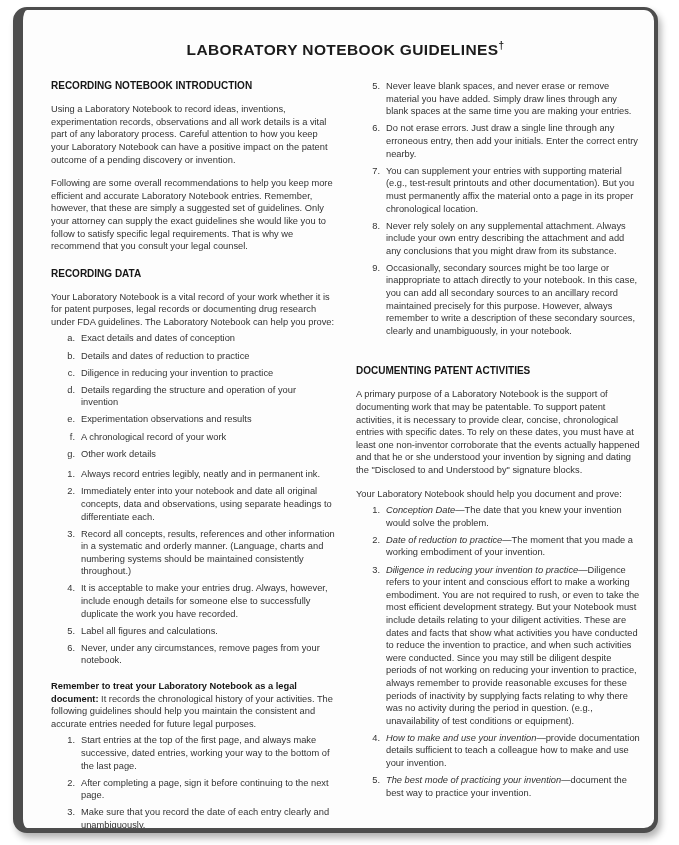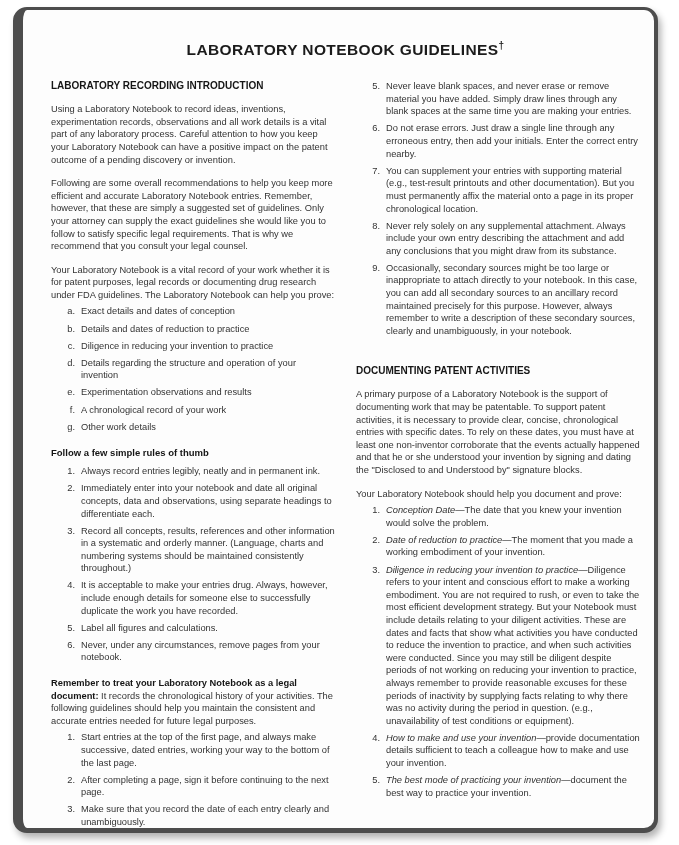--- a/index.html
+++ b/index.html
@@ -77,24 +77,25 @@
 </head>
 <body>
 
 <div class="page">
 
   <div class="title-row"><span>LABORATORY NOTEBOOK GUIDELINES</span><sup>†</sup></div>
 
   <div class="columns">
 
     <div class="col">
-      <h3 class="first">LABORATORY RECORDING INTRODUCTION</h3>
+      <h3 class="first">RECORDING NOTEBOOK INTRODUCTION</h3>
       <p>Using a Laboratory Notebook to record ideas, inventions, experimentation records, observations and all work details is a vital part of any laboratory process. Careful attention to how you keep your Laboratory Notebook can have a positive impact on the patent outcome of a pending discovery or invention.</p>
       <p>Following are some overall recommendations to help you keep more efficient and accurate Laboratory Notebook entries. Remember, however, that these are simply a suggested set of guidelines. Only your attorney can supply the exact guidelines she would like you to follow to satisfy specific legal requirements. That is why we recommend that you consult your legal counsel.</p>
 
+      <h3>RECORDING DATA</h3>
       <p class="tight">Your Laboratory Notebook is a vital record of your work whether it is for patent purposes, legal records or documenting drug research under FDA guidelines. The Laboratory Notebook can help you prove:</p>
       <div class="list">
         <div class="li">
             <span class="mk">a.</span>
             <span class="tx">Exact details and dates of conception</span>
           </div>
         <div class="li">
             <span class="mk">b.</span>
             <span class="tx">Details and dates of reduction to practice</span>
           </div>
@@ -113,21 +114,20 @@
         <div class="li">
             <span class="mk">f.</span>
             <span class="tx">A chronological record of your work</span>
           </div>
         <div class="li">
             <span class="mk">g.</span>
             <span class="tx">Other work details</span>
           </div>
       </div>
 
-      <h4>Follow a few simple rules of thumb</h4>
       <div class="list">
         <div class="li">
             <span class="mk">1.</span>
             <span class="tx">Always record entries legibly, neatly and in permanent ink.</span>
           </div>
         <div class="li">
             <span class="mk">2.</span>
             <span class="tx">Immediately enter into your notebook and date all original concepts, data and observations, using separate headings to differentiate each.</span>
           </div>
         <div class="li">

